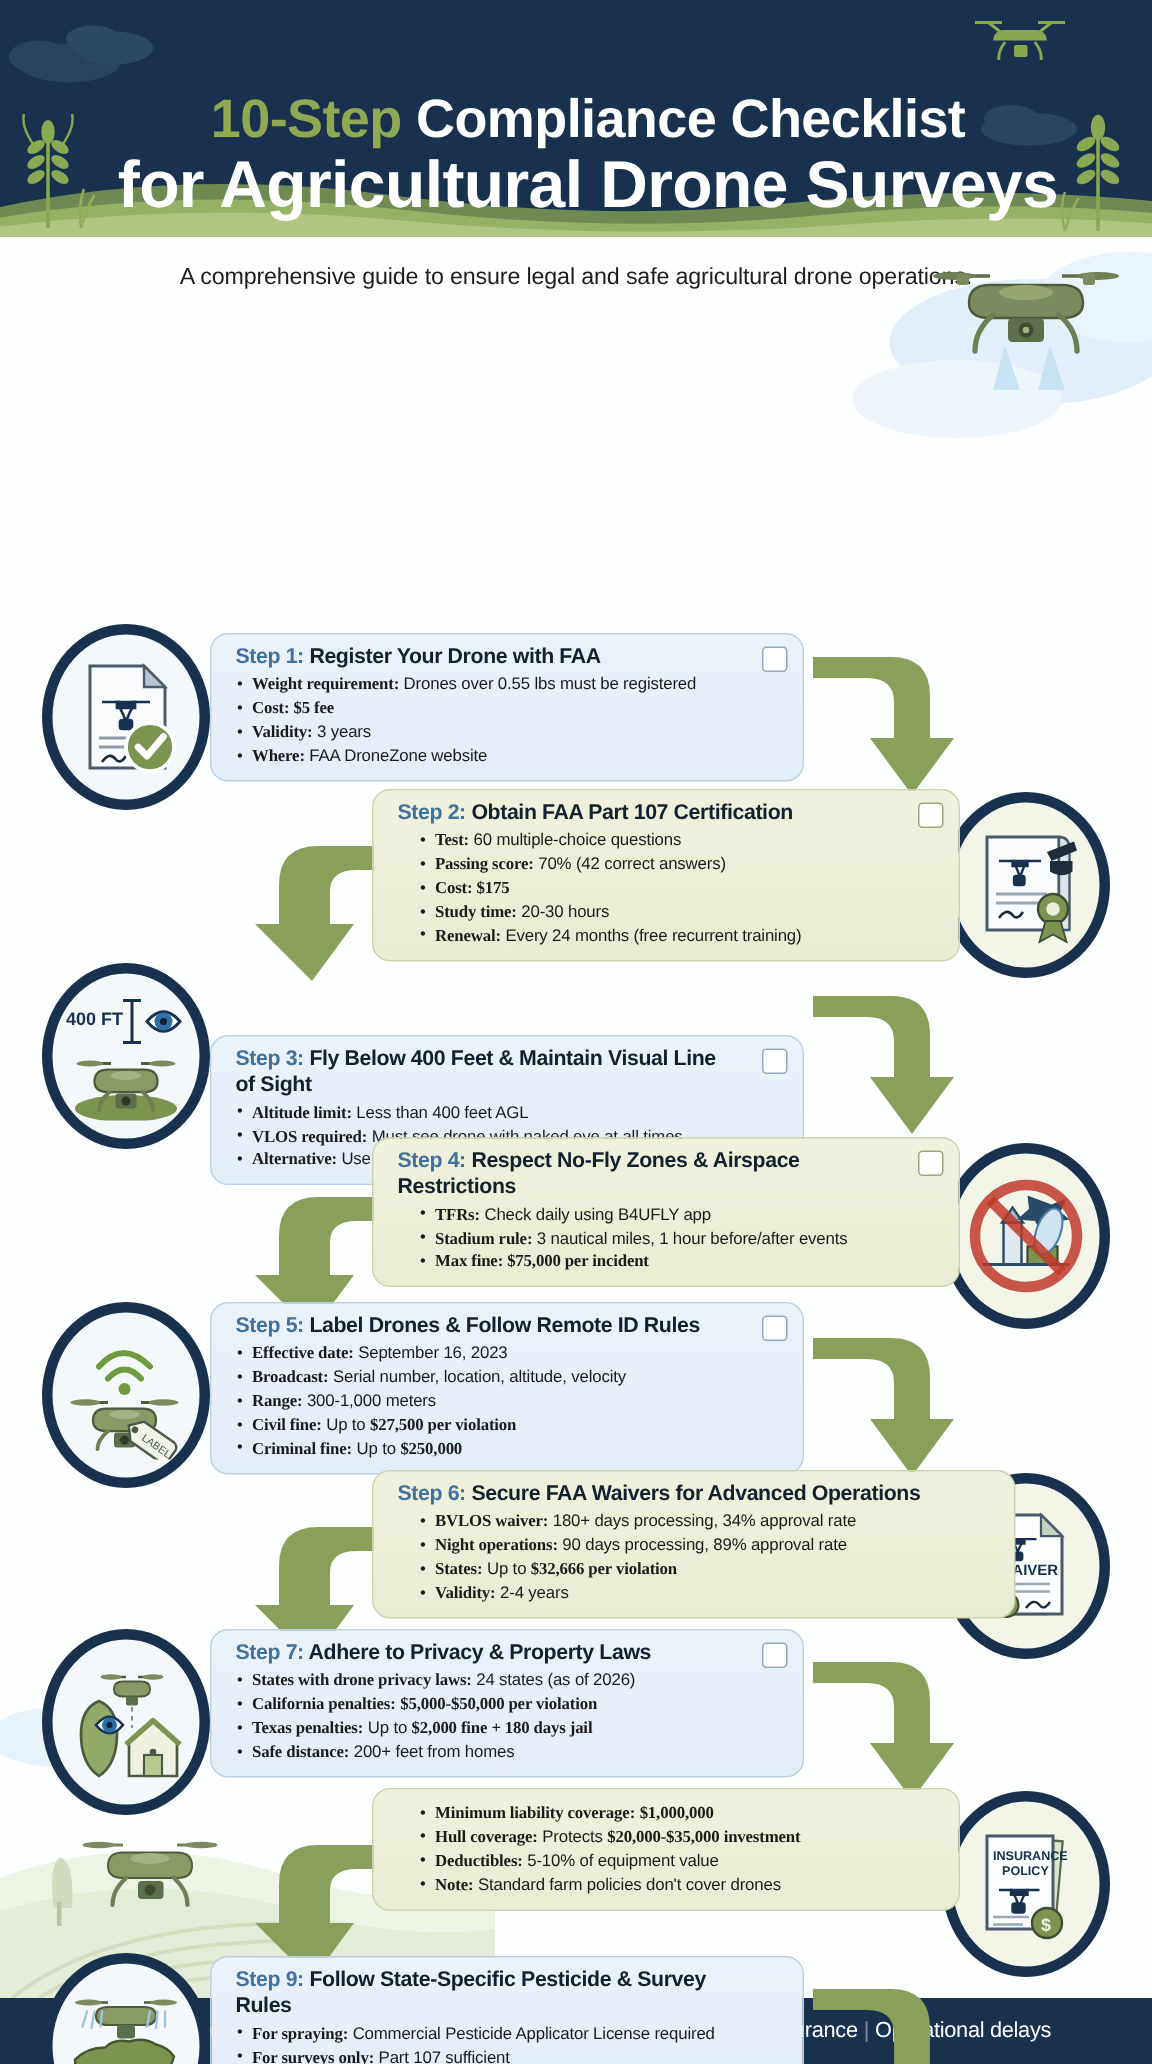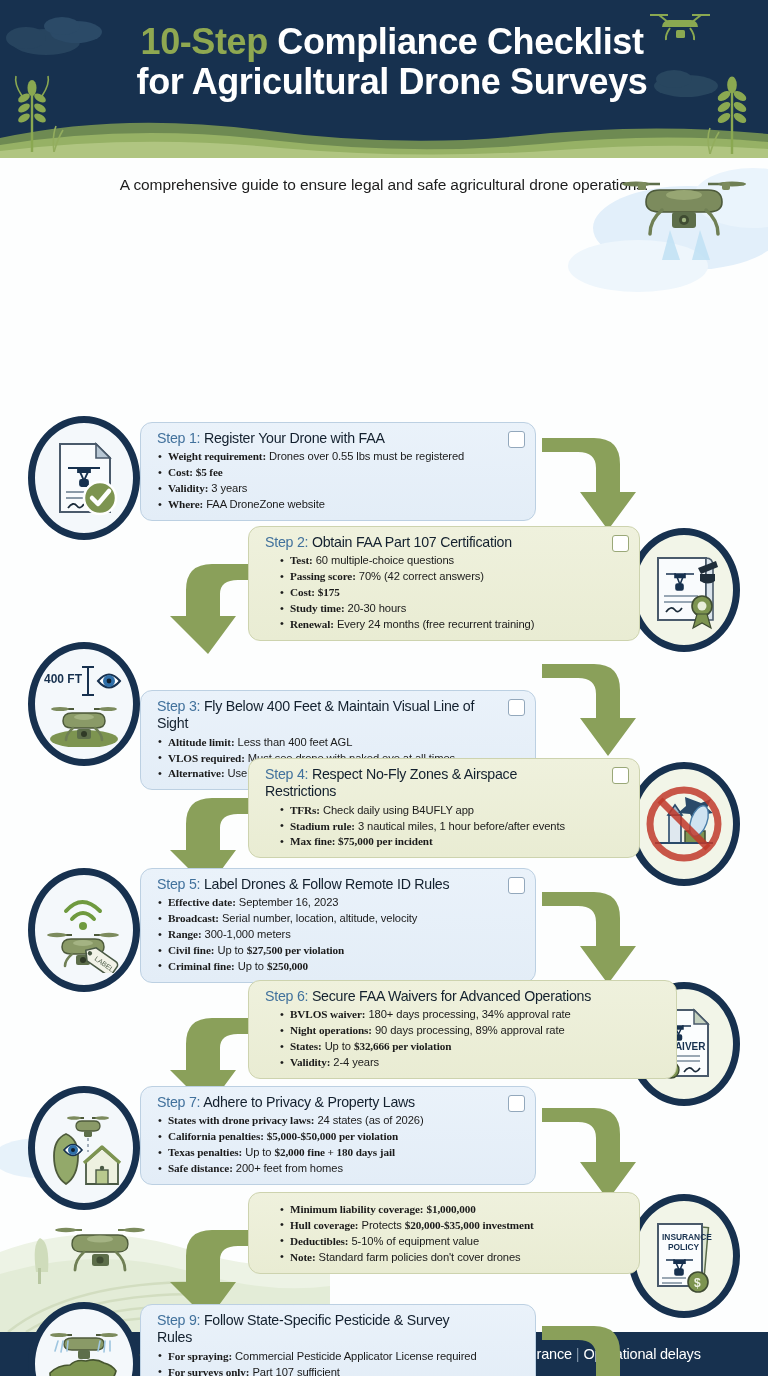--- a/index.html
+++ b/index.html
@@ -13,23 +13,23 @@
   .page { position: relative; width: 768px; height: 1376px; background: #fdfefe; overflow: hidden; }
 
   
   .header {
     position: relative;
     width: 768px; height: 158px;
     background: #17314f;
     overflow: hidden;
   }
   .hdr-hill { position:absolute; bottom:0; left:0; width:100%; height:40px; }
-  .hdr-title-wrap { position: relative; z-index: 5; padding: 22px 30px 0 46px; text-align: center; }
+  .hdr-title-wrap { position: relative; z-index: 5; padding: 22px 30px 0 46px; text-align: center; margin-top: 37px; }
   .hdr-l1 { font-size: 36px; font-weight: bold; color:#ffffff; line-height: 1.12; letter-spacing: -0.4px; }
-  .hdr-l2 { font-size: 36px; font-weight: bold; color:#ffffff; line-height: 1.12; letter-spacing: -0.4px; }
+  .hdr-l2 { font-size: 44px; font-weight: bold; color:#ffffff; line-height: 1.12; letter-spacing: -0.4px; }
   .hdr-accent { color:#8fa851; }
 
   
   .subtitle {
     text-align:center;
     font-size: 15.5px;
     color:#1d1d1d;
     padding: 18px 20px 8px 20px;
     letter-spacing: -0.1px;
   }
@@ -46,21 +46,21 @@
   }
   .card {
     position:absolute;
     border-radius: 12px;
     border: 1px solid #c9d6e2;
     padding: 7px 12px 7px 16px;
   }
   .card.odd  { background: linear-gradient(180deg,#eaf2fa 0%, #e3edf7 100%); border-color:#bcd0e2; }
   .card.even { background: linear-gradient(180deg,#eff1dd 0%, #e9ecd3 100%); border-color:#cdd3ae; }
   .card-title {
-    font-size: 14.2px; font-weight: normal; color:#13202e;
+    font-size: 14.2px; font-weight: bold; color:#13202e;
     line-height:1.22; letter-spacing:-0.25px;
     padding-right: 38px;
   }
   .card-title .stepno { color:#41719c; }
   .bullets { list-style:none; margin-top: 2px; }
   .bullets li {
     font-size: 11.2px; color:#1b1b1b; line-height: 1.42;
     position: relative; padding-left: 11px; letter-spacing:-0.1px;
   }
   .bullets li::before {

